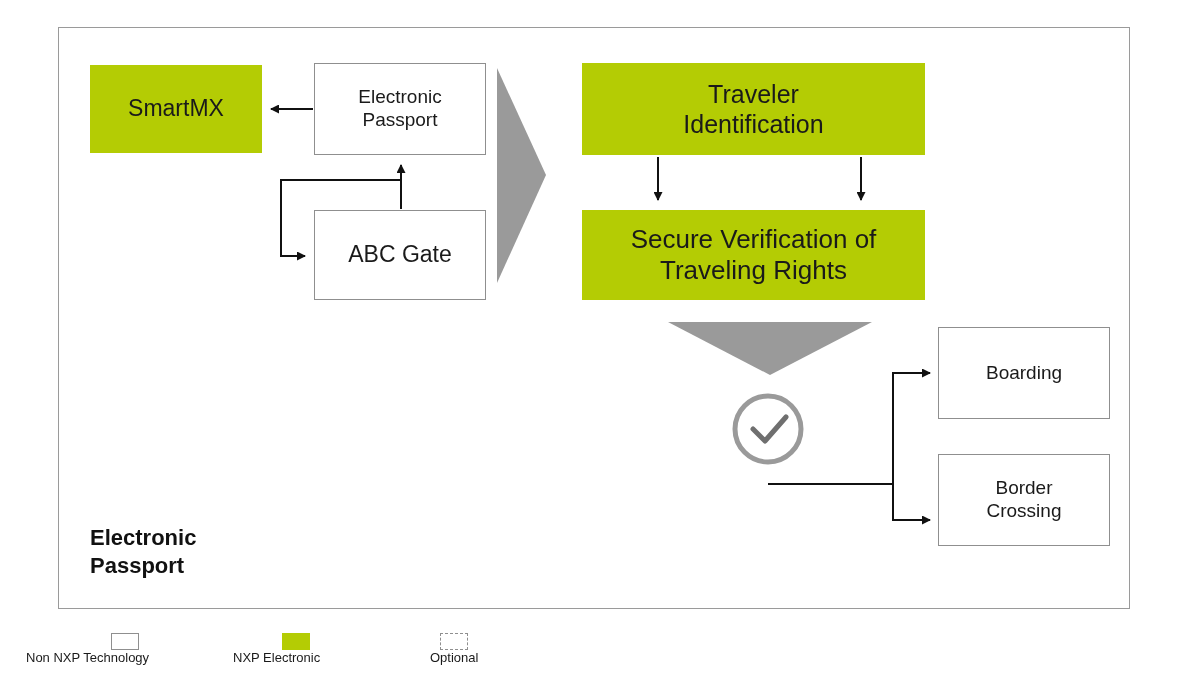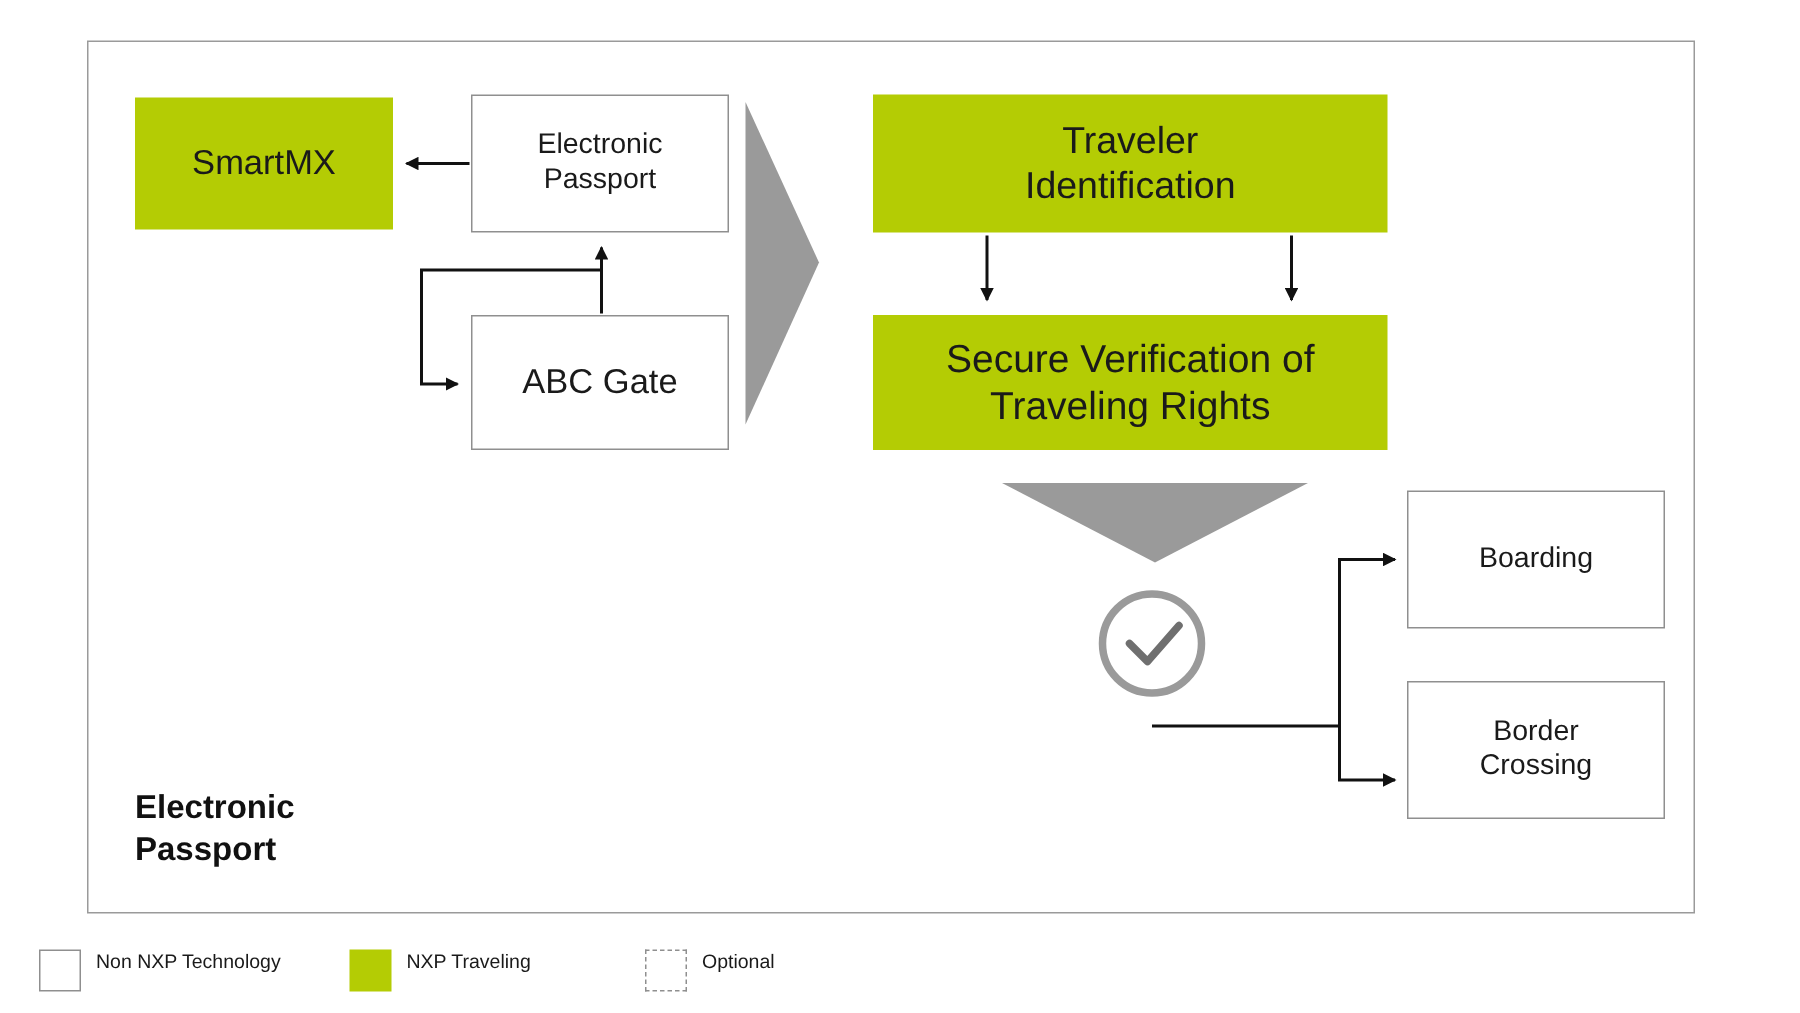--- a/index.html
+++ b/index.html
@@ -108,22 +108,23 @@
   #legend {
     position: absolute;
     left: 26px;
     top: 633px;
     width: 1000px;
     height: 32px;
   }
   .legend-item {
     position: absolute;
     display: flex;
-    align-items: flex-start;
+    align-items: flex-end;
     height: 32px;
+    flex-direction: column;
   }
   .legend-swatch {
     width: 28px;
     height: 28px;
     box-sizing: border-box;
     margin-right: 10px;
   }
   .sw-white { border: 1px solid #8f8f8f; background: #ffffff; }
   .sw-green { background: #b4cc04; border: none; }
   .sw-dashed { border: 1px dashed #8f8f8f; background: #ffffff; }
@@ -205,21 +206,21 @@
   <div id="diagram-title">Electronic
 Passport</div>
 
   <div id="legend">
     <div class="legend-item" id="legend-non-nxp">
       <span class="legend-swatch sw-white"></span>
       <span class="legend-label">Non NXP Technology</span>
     </div>
     <div class="legend-item" id="legend-nxp">
       <span class="legend-swatch sw-green"></span>
-      <span class="legend-label">NXP Traveling</span>
+      <span class="legend-label">NXP Electronic</span>
     </div>
     <div class="legend-item" id="legend-optional">
       <span class="legend-swatch sw-dashed"></span>
       <span class="legend-label">Optional</span>
     </div>
   </div>
 
 </div>
 
 </body></html>

